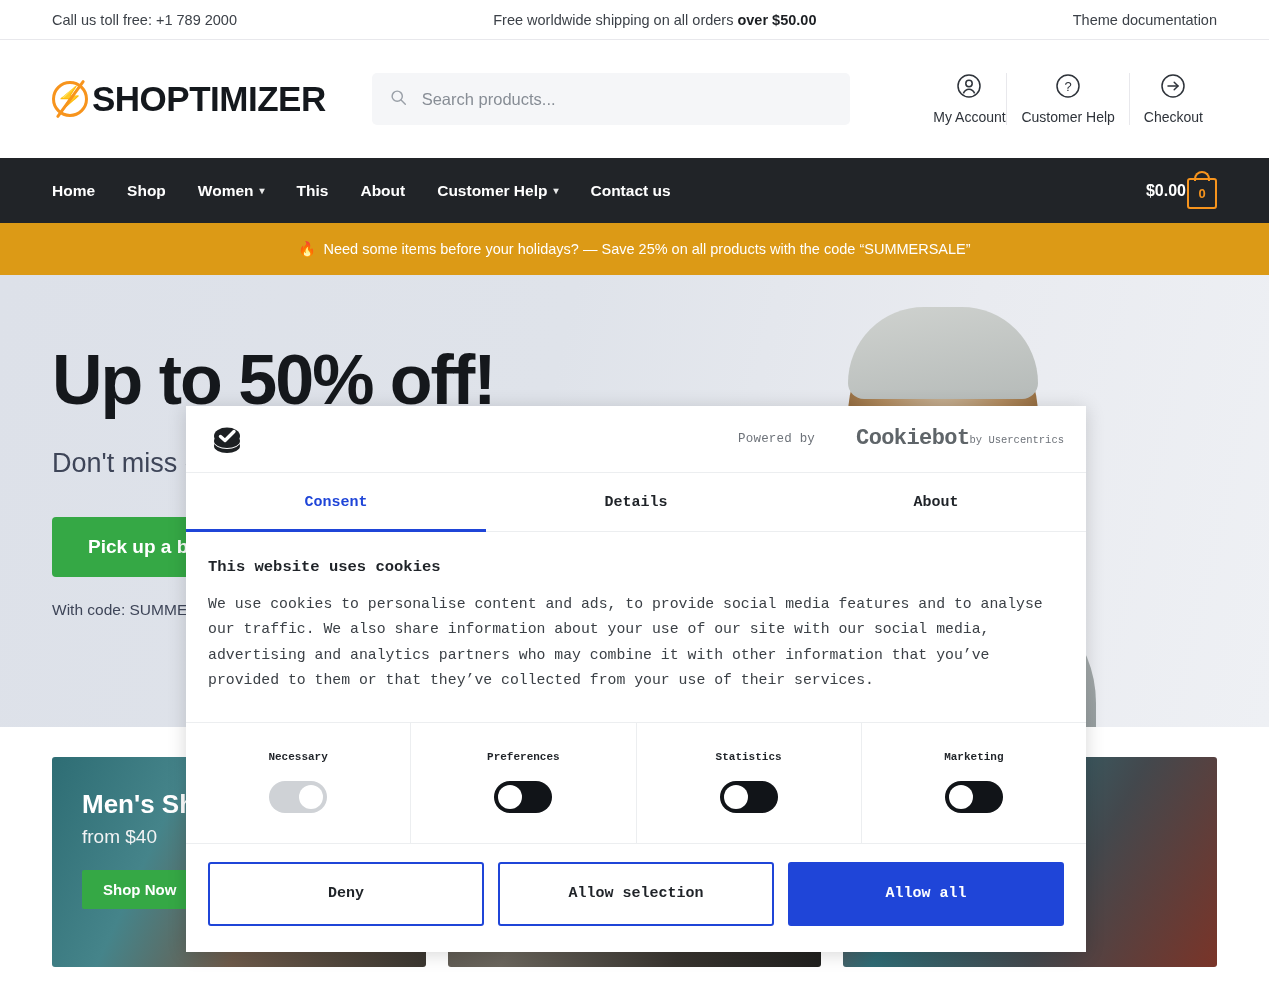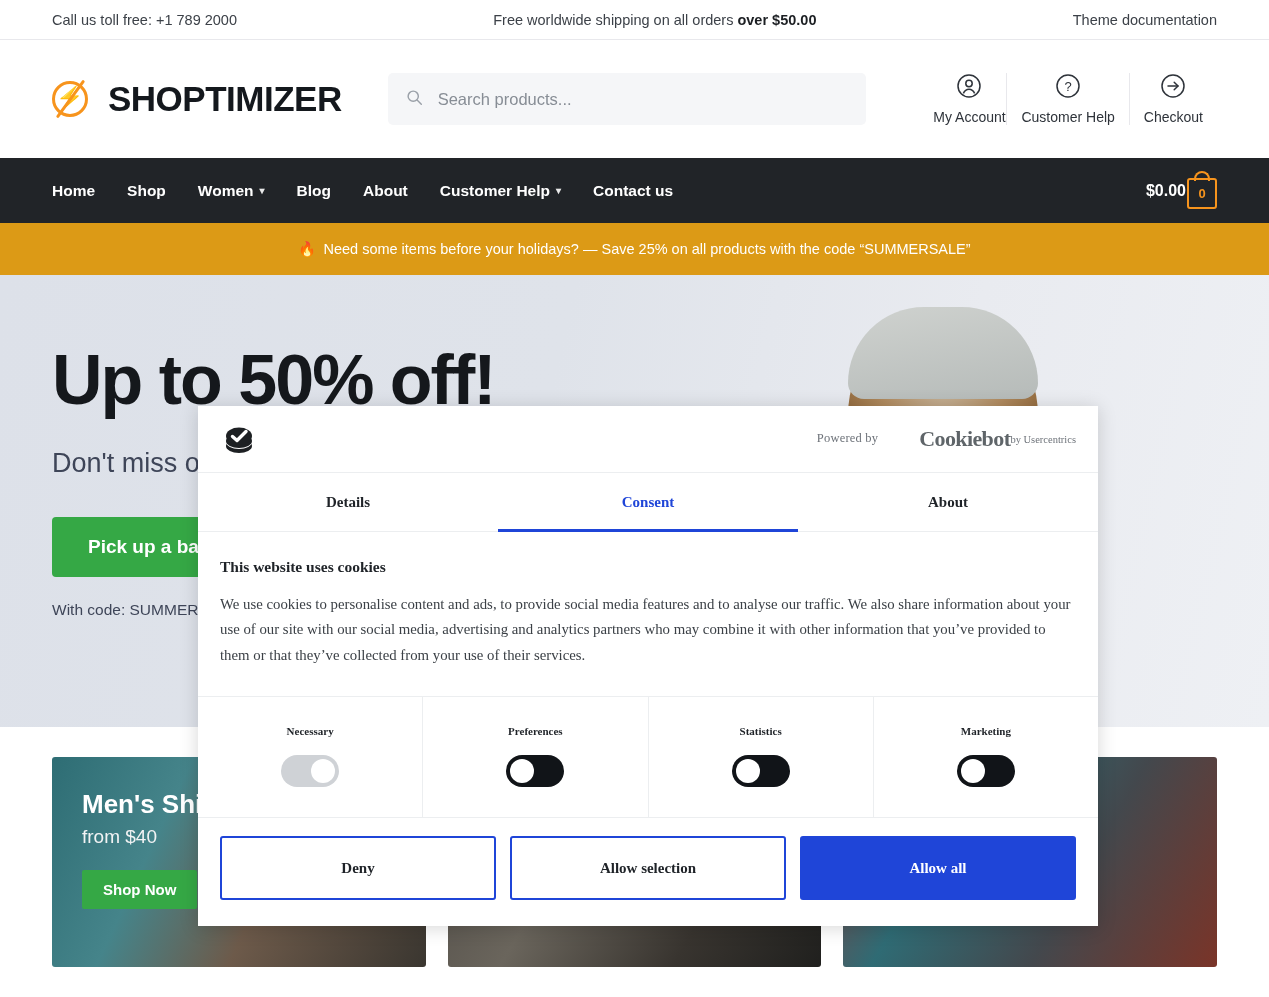--- a/index.html
+++ b/index.html
@@ -30,21 +30,21 @@
   .topbar b { font-weight: 700; color: #1c1f23; }
 
   
   .header {
     height: 118px;
     display: flex;
     align-items: center;
     padding: 0 52px;
     background: #fff;
   }
-  .logo { display: flex; align-items: center; gap: 20px; flex: 0 0 auto; }
+  .logo { display: flex; align-items: center; gap: 4px; flex: 0 0 auto; }
   .logo-mark {
     width: 36px; height: 36px;
     border-radius: 50%;
     border: 3px solid #f7941d;
     position: relative;
     display: flex; align-items: center; justify-content: center;
   }
   .logo-mark .bolt {
     color: #f7941d; font-size: 22px; line-height: 1; font-weight: 700;
     transform: translateY(-1px);
@@ -204,26 +204,26 @@
     align-self: flex-start;
     background: #35a845; color: #fff;
     font-size: 15px; font-weight: 700;
     padding: 11px 21px; border: 0; border-radius: 2px;
     cursor: pointer; font-family: inherit;
   }
 
   
   .cookie-dialog {
     position: absolute;
-    left: 198px; top: 406px;
+    left: 186px; top: 406px;
     width: 900px;
     background: #ffffff;
     box-shadow: 0 2px 18px rgba(0,0,0,0.16);
     z-index: 50;
-    font-family: Liberation Serif, serif;
+    font-family: Liberation Mono, monospace;
   }
   .cd-header {
     height: 67px;
     display: flex; align-items: center;
     padding: 0 22px;
     border-bottom: 1px solid #eceef0;
   }
   .cd-logo { width: 38px; height: 38px; flex: 0 0 auto; }
   .cd-powered {
     margin-left: auto; display: flex; align-items: flex-end; gap: 9px;
@@ -360,21 +360,21 @@
         <span>Home</span>
       </div>
     <div class="nav-item">
         <span>Shop</span>
       </div>
     <div class="nav-item">
         <span>Women</span>
         <span class="caret">▾</span>
       </div>
     <div class="nav-item">
-        <span>Blog</span>
+        <span>This</span>
       </div>
     <div class="nav-item">
         <span>About</span>
       </div>
     <div class="nav-item">
         <span>Customer Help</span>
         <span class="caret">▾</span>
       </div>
     <div class="nav-item">
         <span>Contact us</span>
@@ -443,25 +443,25 @@
     <div class="cd-powered">
       <span class="cd-powered-label">Powered by</span>
       <span class="cd-brand">
         <span class="cd-brand-name">Cookiebot</span>
         <span class="cd-brand-sub">by Usercentrics</span>
       </span>
     </div>
   </div>
 
   <div class="cd-tabs">
+    <div class="cd-tab active">
+        <span>Consent</span>
+      </div>
     <div class="cd-tab">
         <span>Details</span>
-      </div>
-    <div class="cd-tab active">
-        <span>Consent</span>
       </div>
     <div class="cd-tab">
         <span>About</span>
       </div>
   </div>
 
   <div class="cd-body">
     <div class="cd-title">This website uses cookies</div>
     <p class="cd-text">We use cookies to personalise content and ads, to provide social media features and to analyse our traffic. We also share information about your use of our site with our social media, advertising and analytics partners who may combine it with other information that you’ve provided to them or that they’ve collected from your use of their services.</p>
   </div>

